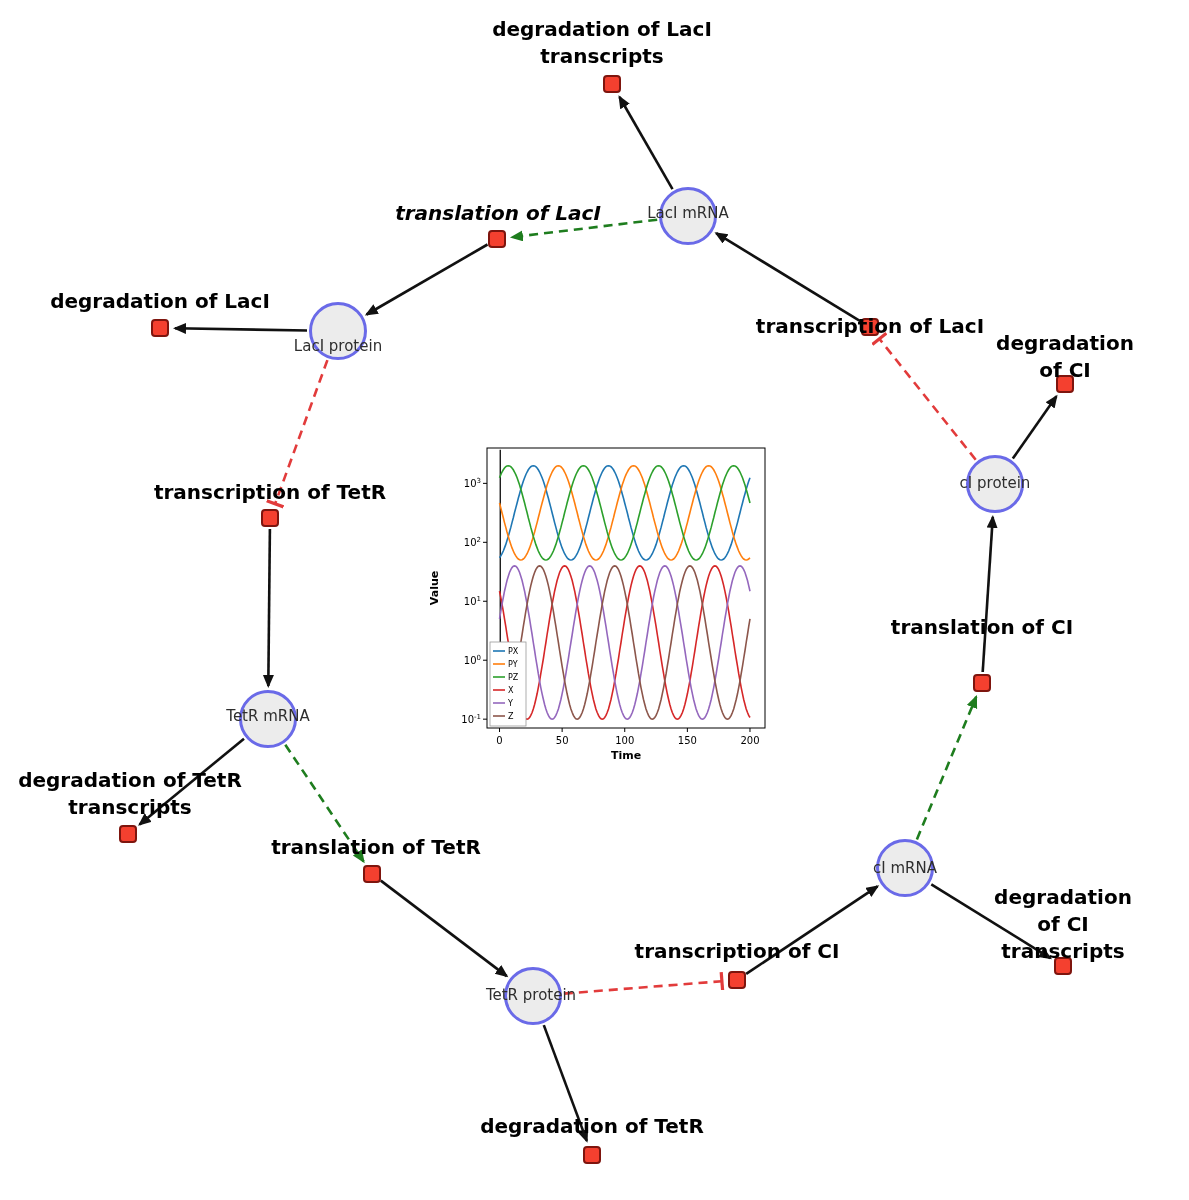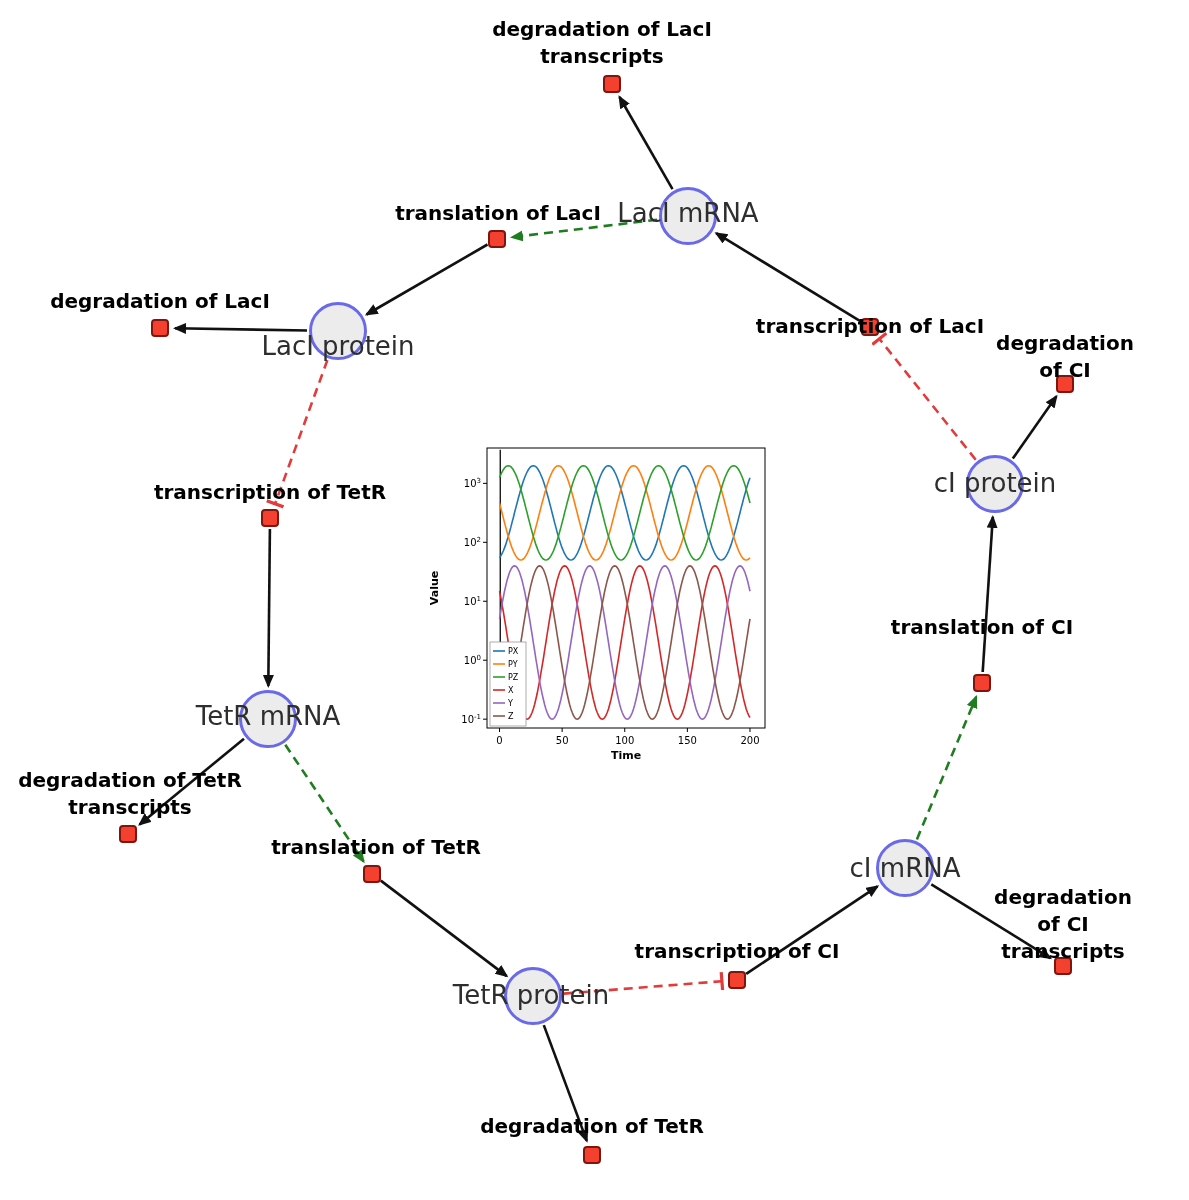--- a/index.html
+++ b/index.html
@@ -15,21 +15,21 @@
   .species-node {
     position: absolute; width: 58px; height: 58px; border-radius: 50%;
     background: #ececec; border: 3px solid #6a6ae8; box-sizing: border-box;
   }
   .reaction-node {
     position: absolute; width: 18px; height: 18px; border-radius: 4px;
     background: #f4402f; border: 2px solid #7e150e; box-sizing: border-box;
   }
   .species-label {
     position: absolute; transform: translate(-50%,-50%);
-    font-size: 26px; color: #2e2e2e; white-space: pre; text-align: center;
+    font-size: 15px; color: #2e2e2e; white-space: pre; text-align: center;
   }
   .reaction-label {
     position: absolute; transform: translate(-50%,-50%);
     font-size: 20px; font-weight: bold; color: #000000;
     white-space: pre-line; text-align: center; line-height: 1.35;
   }
   #inset { position: absolute; background: #ffffff; }
   .axis { stroke: #000000; fill: none; stroke-width: 1; }
   .tick-label { font-size: 10px; fill: #000000; font-family: "DejaVu Sans", sans-serif; }
   .axis-label { font-size: 11px; font-weight: bold; fill: #000000; font-family: "DejaVu Sans", sans-serif; }
@@ -96,21 +96,21 @@
     </div>
   <div id="labels">
       <div class="species-label" style="left: 688px; top: 213px;">LacI mRNA</div>
       <div class="species-label" style="left: 338px; top: 346px;">LacI protein</div>
       <div class="species-label" style="left: 995px; top: 483px;">cI protein</div>
       <div class="species-label" style="left: 268px; top: 716px;">TetR mRNA</div>
       <div class="species-label" style="left: 905px; top: 868px;">cI mRNA</div>
       <div class="species-label" style="left: 531px; top: 995px;">TetR protein</div>
       <div class="reaction-label" style="left: 602px; top: 43px;">degradation of LacI
 transcripts</div>
-      <div class="reaction-label" style="left: 498px; top: 213px;">translation of LacI</div>
+      <div class="reaction-label" style="left: 498px; top: 213px; font-style: italic;">translation of LacI</div>
       <div class="reaction-label" style="left: 870px; top: 297px; margin-top: 29px;">transcription of LacI</div>
       <div class="reaction-label" style="left: 160px; top: 301px;">degradation of LacI</div>
       <div class="reaction-label" style="left: 1065px; top: 357px;">degradation of CI</div>
       <div class="reaction-label" style="left: 270px; top: 492px;">transcription of TetR</div>
       <div class="reaction-label" style="left: 982px; top: 627px;">translation of CI</div>
       <div class="reaction-label" style="left: 130px; top: 794px;">degradation of TetR
 transcripts</div>
       <div class="reaction-label" style="left: 376px; top: 847px;">translation of TetR</div>
       <div class="reaction-label" style="left: 1063px; top: 924px;">degradation of CI
 transcripts</div>

